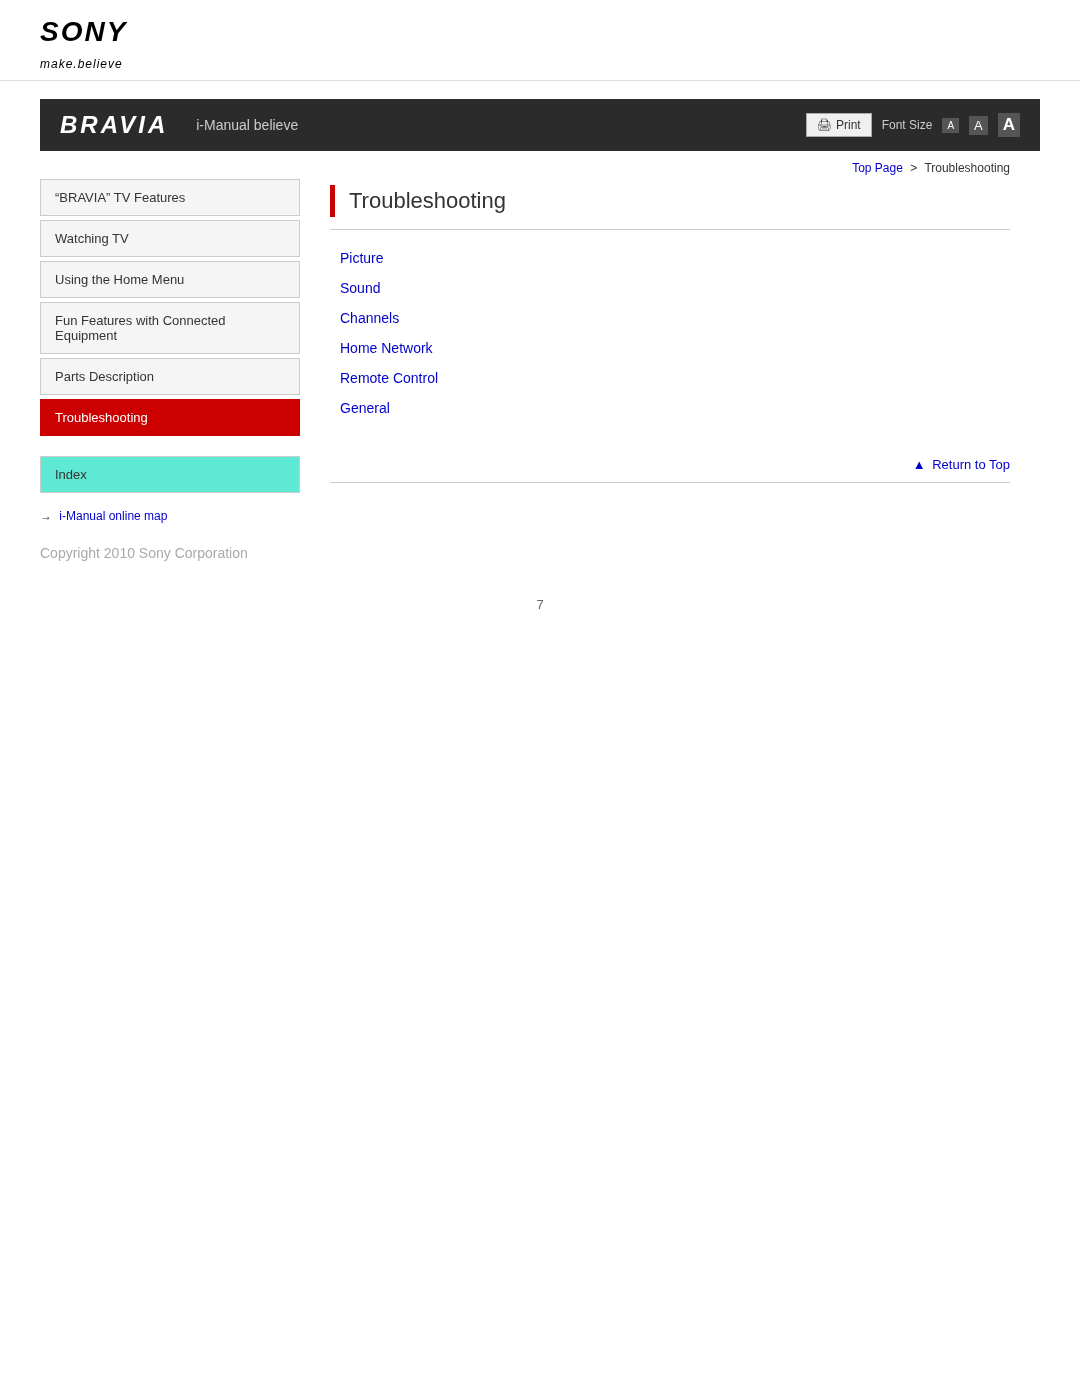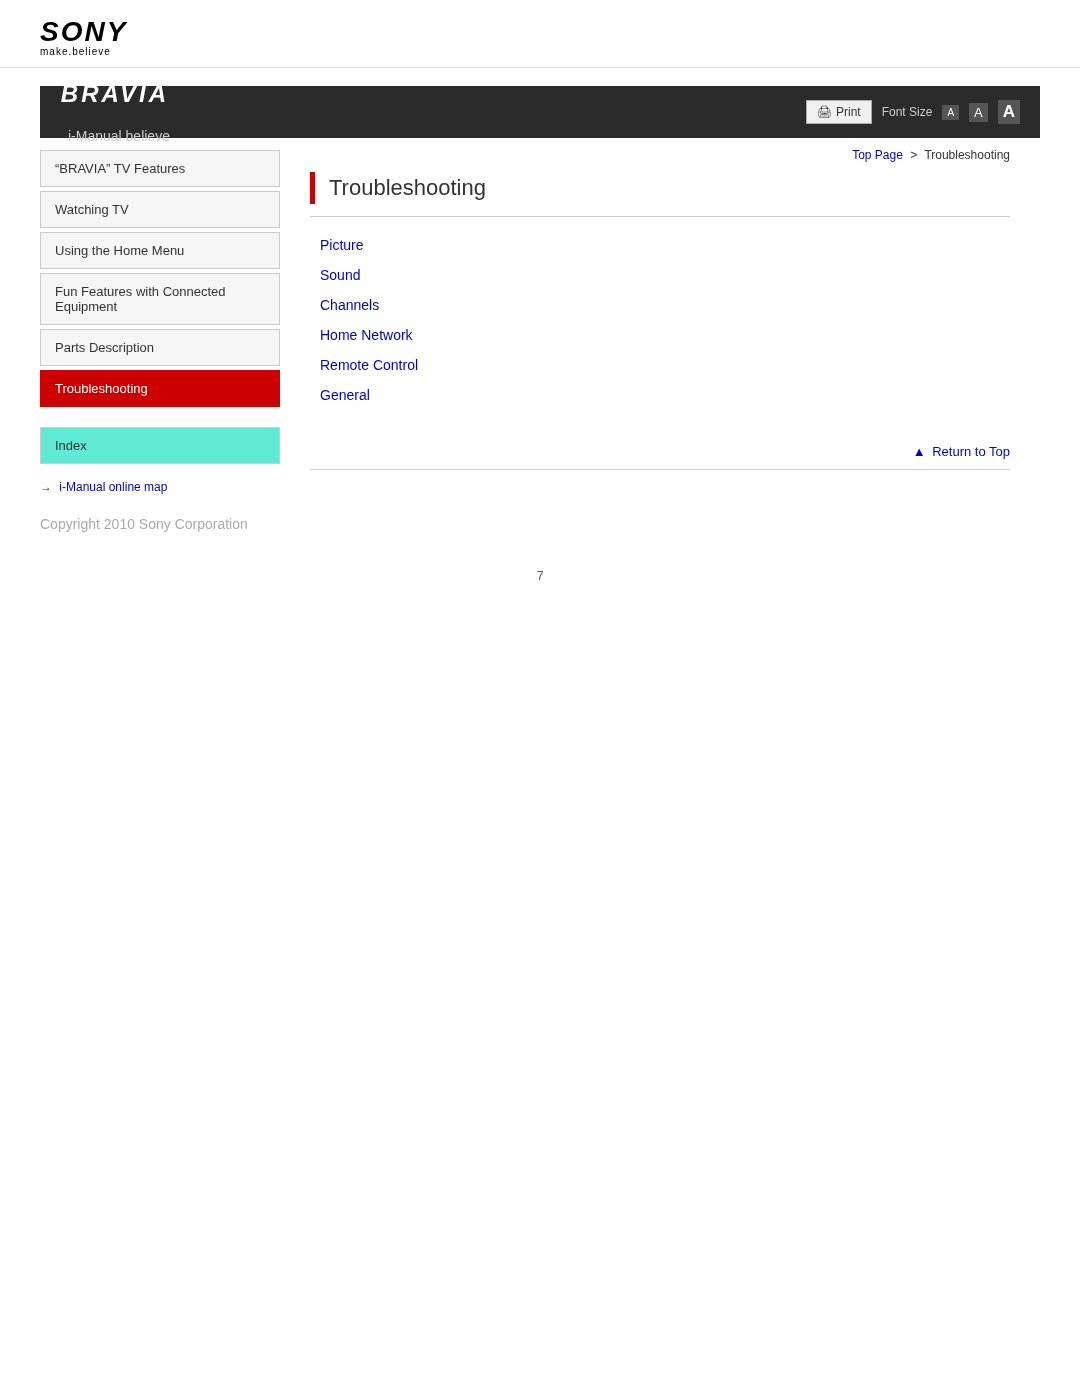--- a/index.html
+++ b/index.html
@@ -24,42 +24,42 @@
       justify-content: center;
     }
     .sony-text {
       font-size: 28px;
       font-weight: 900;
       letter-spacing: 2px;
       color: #000;
       font-style: italic;
     }
     .sony-tagline {
-      font-size: 10px;
+      font-size: 12px;
       color: #000;
       letter-spacing: 1px;
-      margin-top: 1px;
+      margin-top: 12px;
+      font-style: italic;
     }
 
     
     .bravia-banner {
       background: #2b2b2b;
       display: flex;
       align-items: center;
       justify-content: space-between;
       padding: 0 20px;
       height: 52px;
       margin: 0 40px;
       margin-top: 18px;
     }
     .bravia-left {
       display: flex;
       align-items: center;
       gap: 20px;
-      flex-direction: column;
     }
     .bravia-logo-text {
       font-size: 24px;
       font-weight: 900;
       color: #fff;
       letter-spacing: 3px;
       font-style: italic;
     }
     .imanual-text {
       color: #ccc;
@@ -99,23 +99,23 @@
 
     
     .main-container {
       display: flex;
       margin: 0 40px;
       margin-top: 0;
     }
 
     
     .sidebar {
-      width: 240px;
+      width: 260px;
       flex-shrink: 0;
-      padding-top: 12px;
+      padding-top: 28px;
     }
     .sidebar-item {
       border: 1px solid #ccc;
       padding: 10px 14px;
       margin-bottom: 4px;
       font-size: 13px;
       color: #333;
       background: #f5f5f5;
       cursor: pointer;
     }

